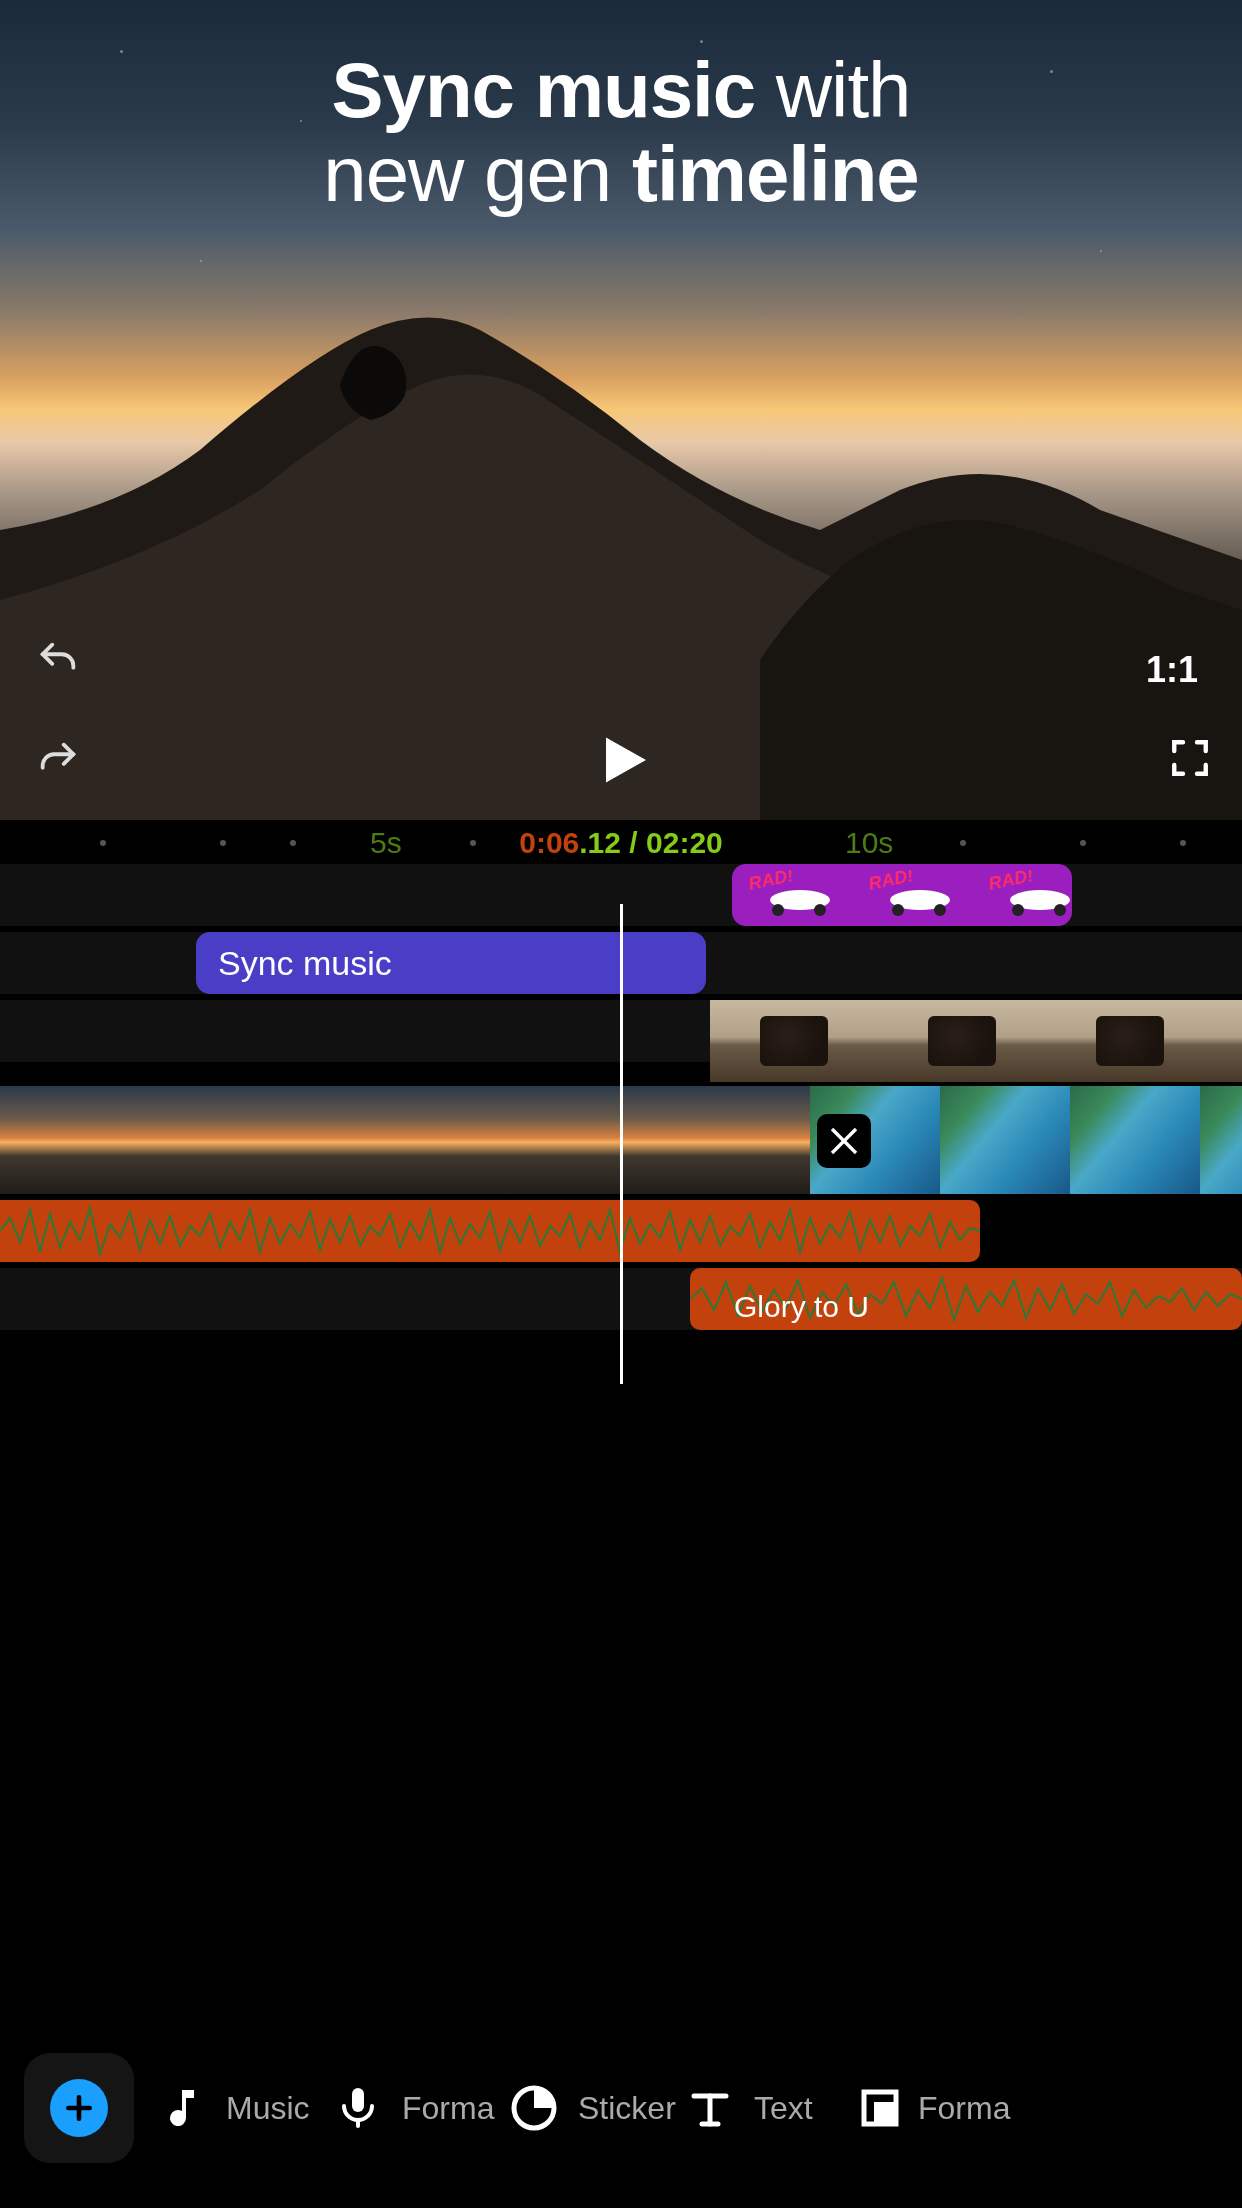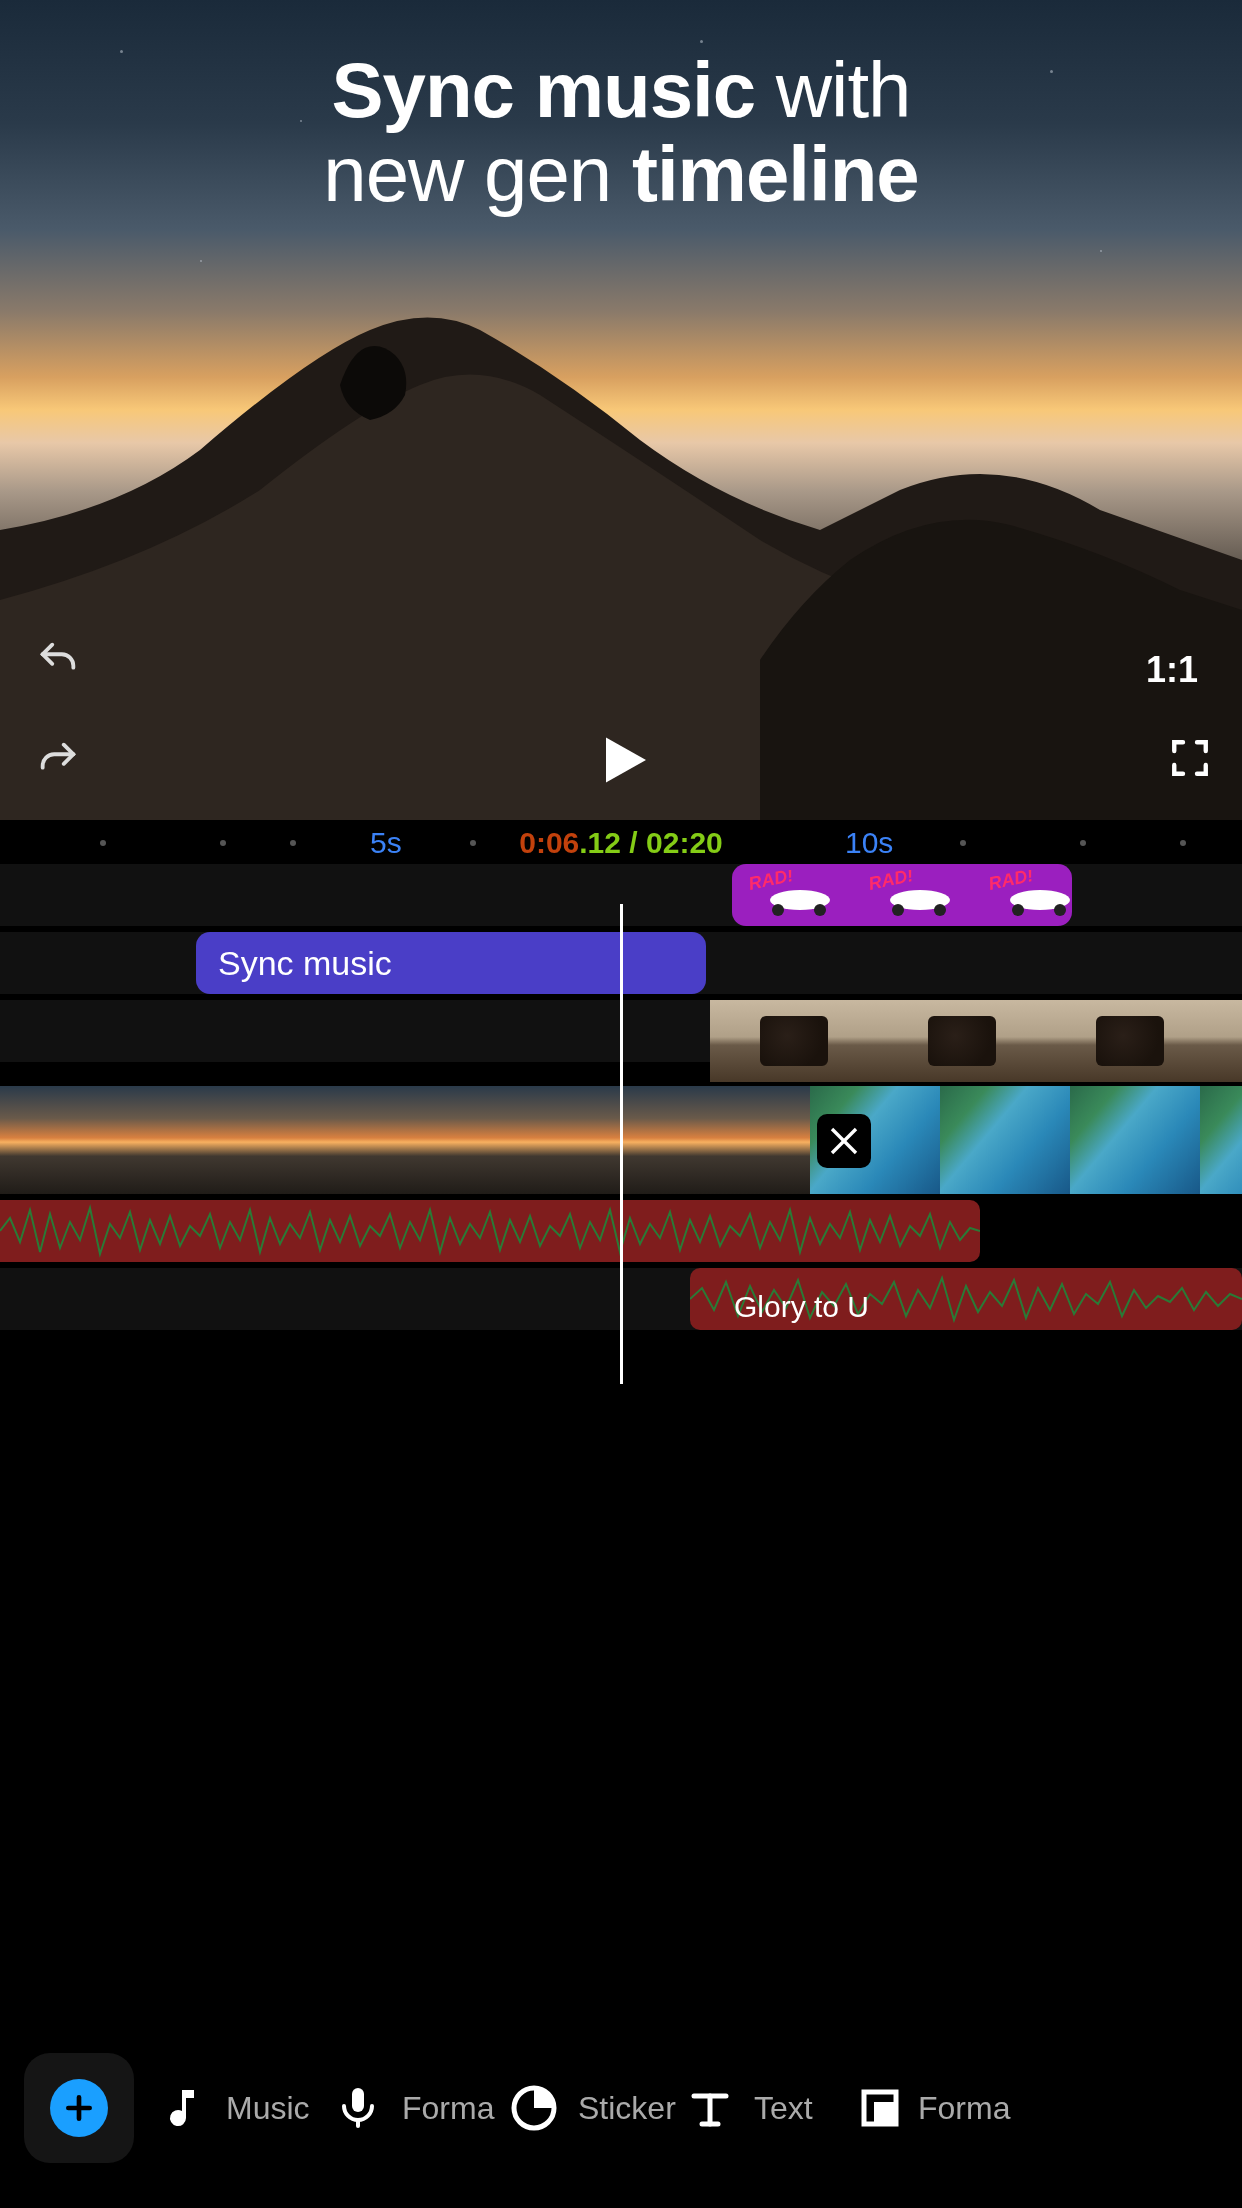--- a/index.html
+++ b/index.html
@@ -45,21 +45,21 @@
   .undo { left:28px; top:630px; }
   .redo { left:28px; top:730px; }
   .ratio { right:30px; top:640px; font-size:36px; font-weight:700; text-align:right; width:80px; }
   .fullscreen { right:22px; top:728px; }
   .play { left:50%; top:720px; transform:translateX(-50%); width:80px; height:80px; }
 
   .timeline-area { background:#000; width:100%; position:relative; }
 
   .ruler { height:44px; position:relative; width:100%; overflow:hidden; }
   .ruler .dot { position:absolute; top:20px; width:6px; height:6px; border-radius:50%; background:#555; }
-  .ruler .tick { position:absolute; top:6px; color:#3b82f6; font-size:30px; font-weight:500; }
+  .ruler .tick { position:absolute; top:6px; color:#4d7c0f; font-size:30px; font-weight:500; }
   .ruler .timecode { position:absolute; top:6px; left:50%; transform:translateX(-50%); white-space:nowrap; font-size:30px; }
   .ruler .timecode .cur { color:#c2410c; font-weight:600; }
   .ruler .timecode .rest { color:#84cc16; font-weight:700; }
 
   .tracks { position:relative; width:100%; height:520px; overflow:hidden; }
   .track-bg { position:absolute; left:0; right:0; height:62px; background:#111; }
   .clip { position:absolute; border-radius:14px; height:62px; overflow:hidden; display:flex; align-items:center; }
   .clip .label { color:#fff; font-size:34px; font-weight:500; padding-left:22px; white-space:nowrap; }
 
   .sticker-clip { background:#9b1fbf; }
@@ -77,21 +77,21 @@
     background: linear-gradient(to bottom,#c8b8a0 0%,#b0a088 45%,#6a5a48 55%,#483828 100%);
     position:relative;
   }
   .thumb.camera::after { content:''; position:absolute; left:30%; top:20%; width:40%; height:60%; background:radial-gradient(circle at 40% 40%, #2a1f18 0%, #1a120c 70%); border-radius:6px; }
   .thumb.coast {
     background: linear-gradient(130deg,#2a6a4a 0%, #3a8a5a 22%, #4aa8c8 40%, #2a88b8 65%, #185888 100%);
   }
 
   .transition-btn { position:absolute; width:54px; height:54px; background:#000; border-radius:10px; display:flex; align-items:center; justify-content:center; z-index:5; }
 
-  .audio-clip { background:#7f1d1d; display:block; border-radius:0 10px 10px 0;text-align:center; }
+  .audio-clip { background:#c2410c; display:block; border-radius:0 10px 10px 0;text-align:center; }
   .audio-clip.second { border-radius:10px; }
   .wave { position:absolute; left:0; right:0; bottom:0; height:100%; }
 
   .playhead { position:absolute; top:40px; bottom:0; left:50%; width:3px; background:#fff; z-index:10; transform:translateX(-1px); }
 
   .toolbar { position:absolute; left:0; right:0; bottom:0; height:200px; background:#000; display:flex; align-items:center; padding-left:24px; gap:0; }
   .tool { flex:0 0 auto; width:176px; display:flex; align-items:center; gap:14px; }
   .tool .ico { width:60px; height:60px; display:flex; align-items:center; justify-content:center; color:#fff; }
   .tool .lbl { color:#aaa; font-size:32px; font-weight:400; }
   .tool.last { width:140px; }

